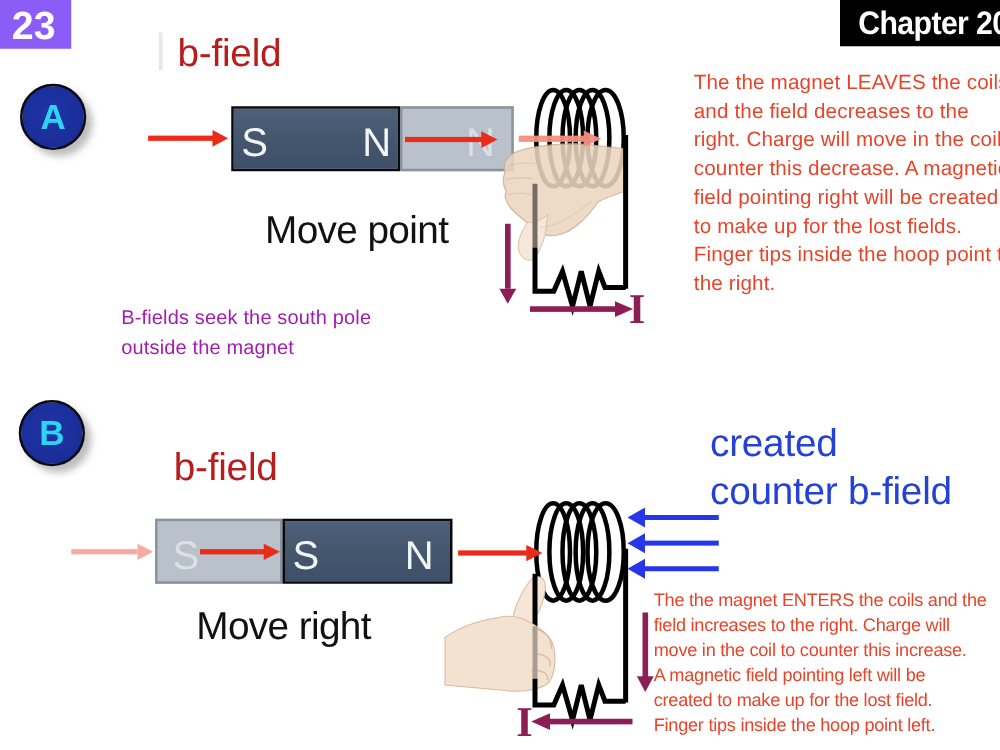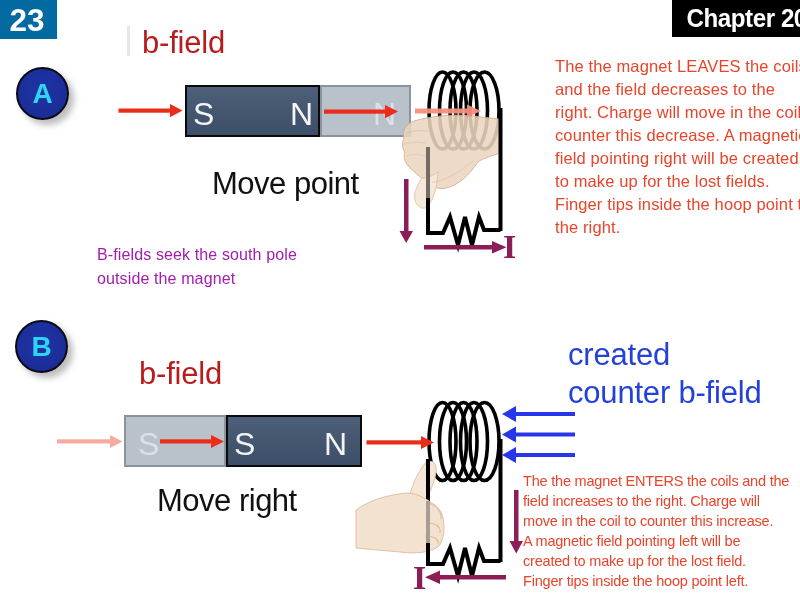--- a/index.html
+++ b/index.html
@@ -1,19 +1,19 @@
 <!DOCTYPE html>
 <html><head>
 <meta charset="utf-8">
 <style>
   html,body{margin:0;padding:0;}
   body{width:800px;height:600px;background:#ffffff;position:relative;overflow:hidden;
        font-family:"Liberation Sans", sans-serif;}
   .abs{position:absolute;}
-  #numbox{left:0;top:0;width:57px;height:39px;background:#0369a1;color:#fff;
+  #numbox{left:0;top:0;width:57px;height:39px;background:#8b5cf6;color:#fff;
           font-size:31.5px;font-weight:bold;text-align:center;line-height:40px;padding-right:3px;box-sizing:border-box;}
   #chapter{left:672px;top:0;width:145px;height:37px;background:#000000;color:#fff;
            font-size:26px;font-weight:bold;text-align:center;line-height:36px;white-space:nowrap;padding-left:5px;box-sizing:border-box;}
   #chapter span{display:inline-block;transform:scaleX(0.93);transform-origin:center;letter-spacing:-0.5px;}
   .circ{width:53px;height:53px;border-radius:50%;border:2.5px solid #0a0a14;
         background:radial-gradient(circle at 45% 42%, #1e33a6 0%, #1b2e9a 60%, #182887 100%);
         box-shadow:5px 5px 6px rgba(135,135,135,0.55);
         color:#2ed5f3;font-size:28px;font-weight:bold;text-align:center;line-height:50px;box-sizing:border-box;}
   #circA{left:16px;top:67px;}
   #circB{left:15px;top:320px;}

